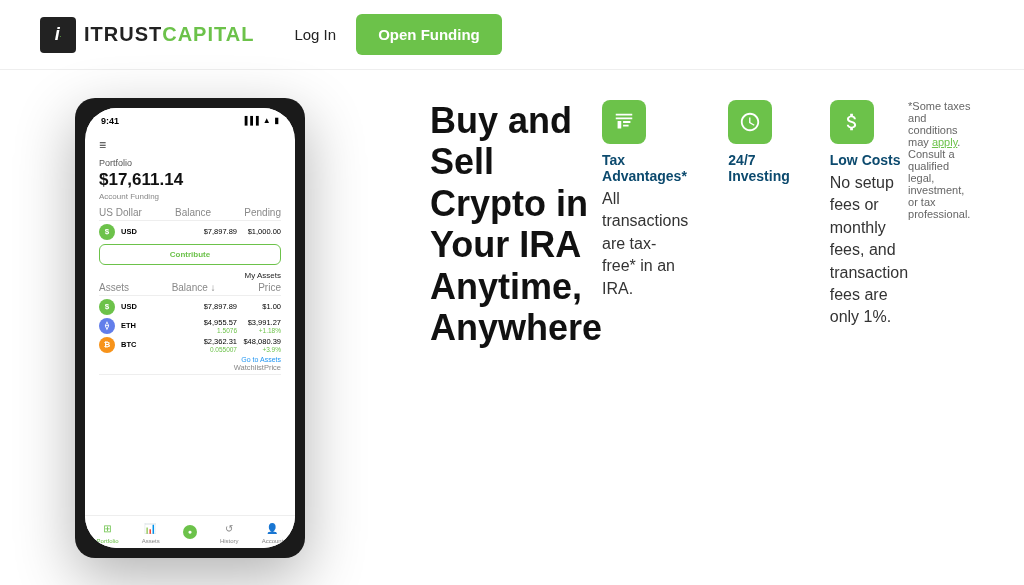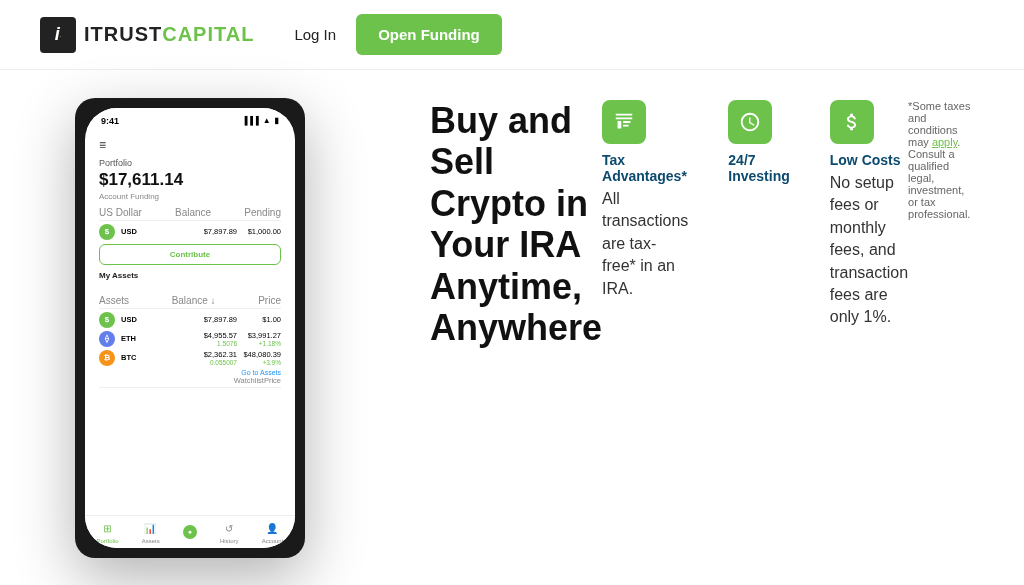--- a/index.html
+++ b/index.html
@@ -210,23 +210,24 @@
       color: #6cc24a;
       border-radius: 6px;
       padding: 5px;
       font-size: 8px;
       font-weight: 700;
       text-align: center;
       margin: 4px 0;
     }
     .section-title-sm {
       font-size: 8px;
-      font-weight: 700;
+      font-weight: 400;
       color: #222;
-      margin: 6px 0 15px;
+      margin: 6px 0 2px;
+      text-align: right;
     }
     .go-to-assets {
       text-align: right;
       color: #2196f3;
       font-size: 7px;
       margin-top: 2px;
     }
     .watchlist-header {
       display: flex;
       justify-content: flex-end;

